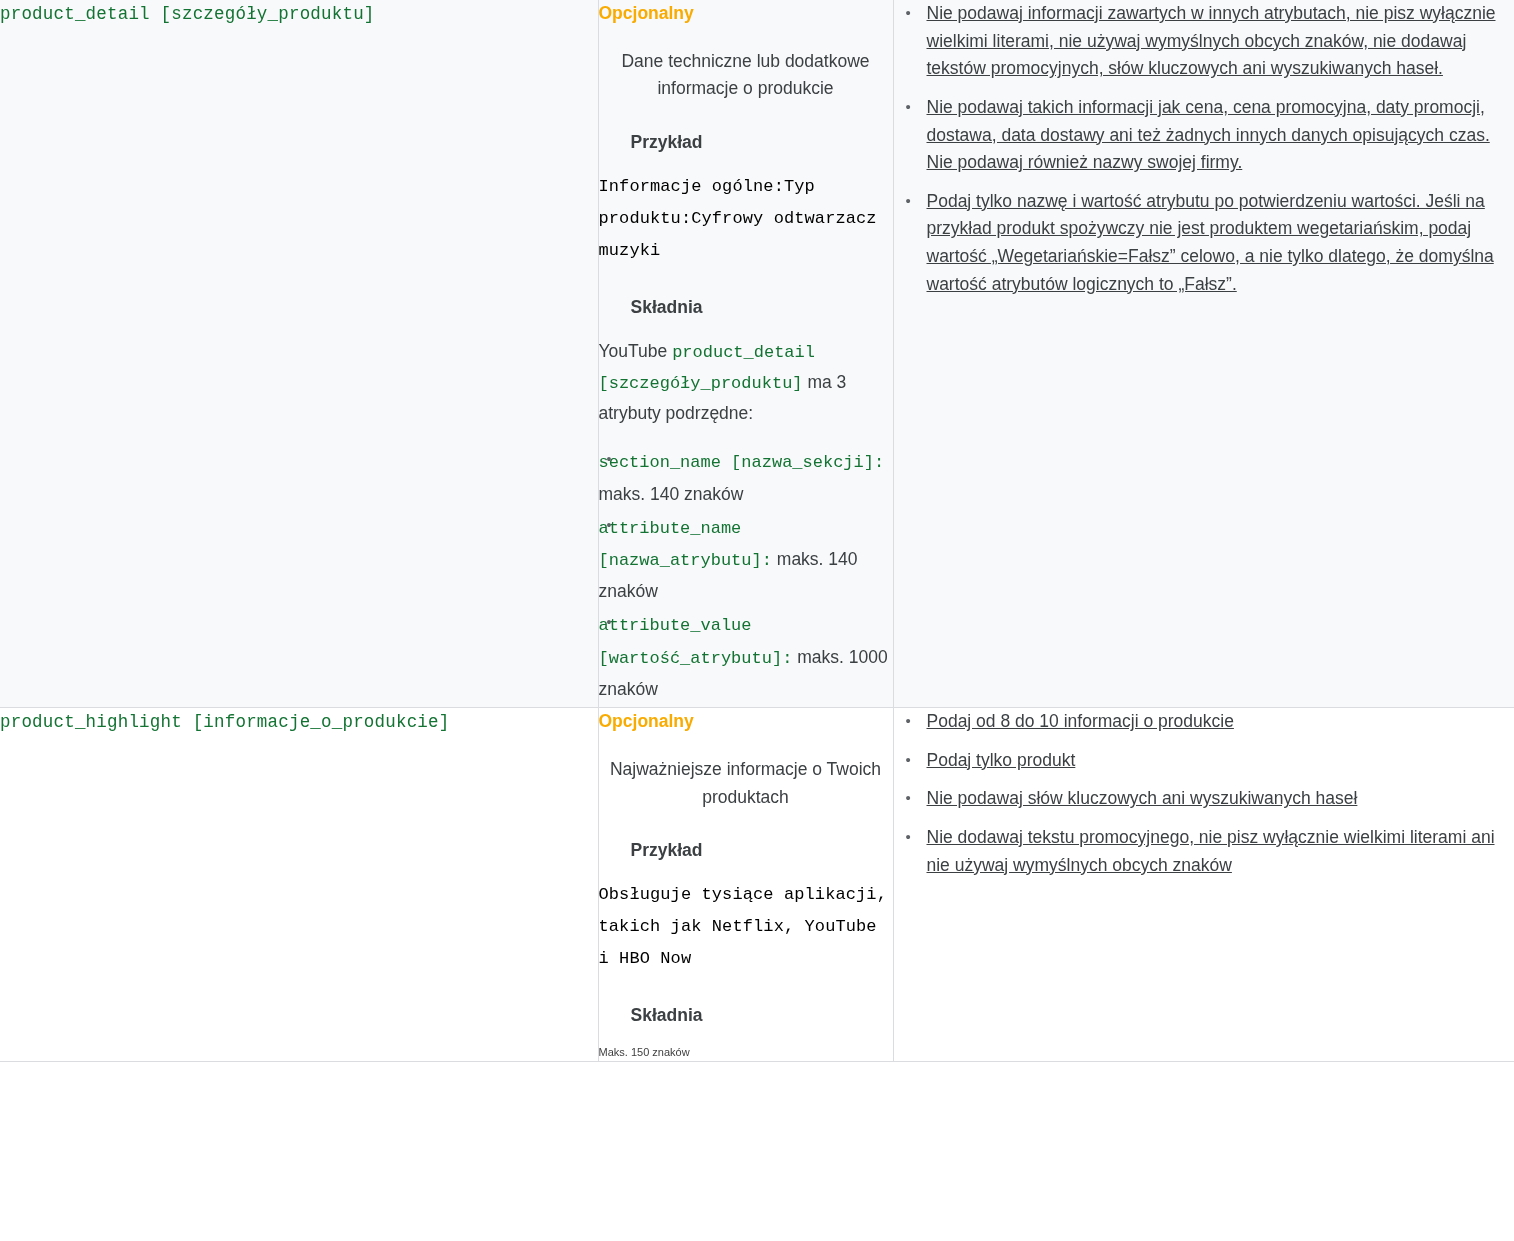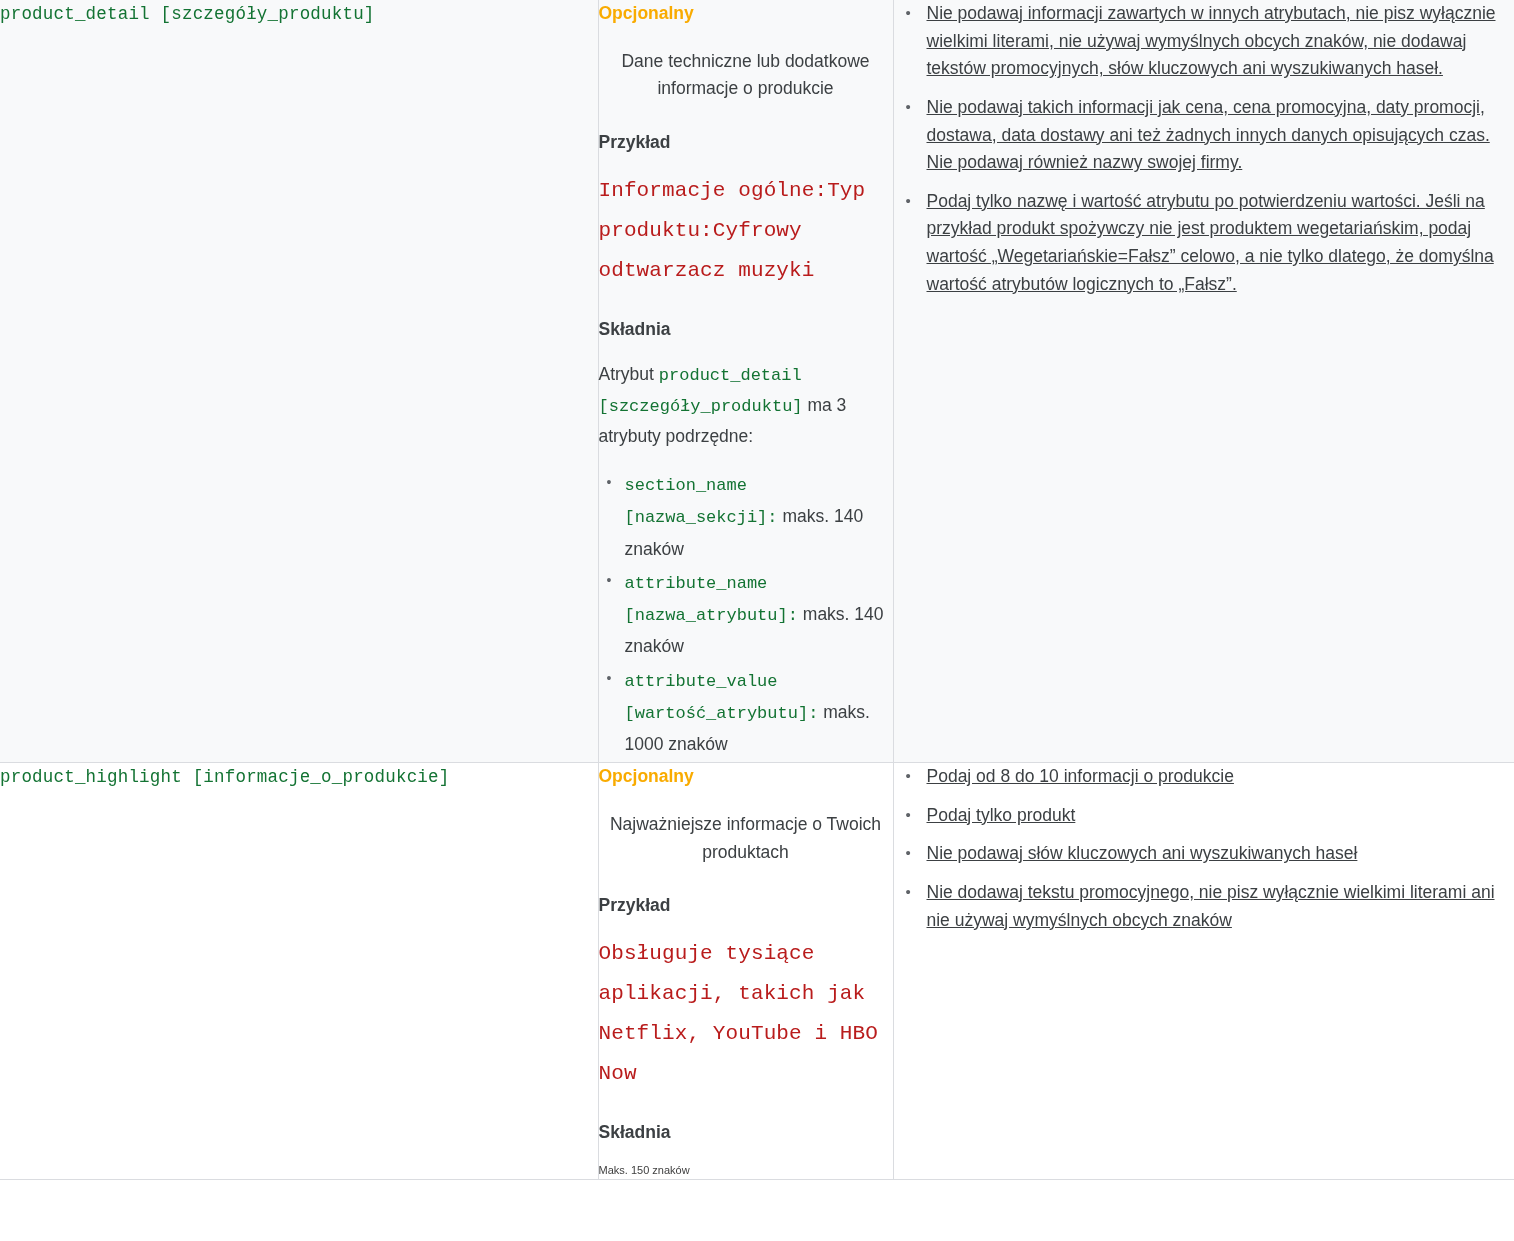--- a/index.html
+++ b/index.html
@@ -52,22 +52,22 @@
   }
   .cell-rules {
     border-left: 1px solid #dadce0;
     padding: 10px 10px 24px 18px;
     text-decoration: underline;
   }
 
   
   .code {
     font-family: "Liberation Mono", "DejaVu Sans Mono", monospace;
-    color: #b91c1c;
-    font-size: 21px;
+    color: #000000;
+    font-size: 17px;
     line-height: 1.9;
     letter-spacing: 0.1px;
     word-break: break-word;
   }
   .attr-name {
     font-family: "Liberation Mono", "DejaVu Sans Mono", monospace;
     color: #137333;
     font-size: 17.5px;
     line-height: 1.6;
     letter-spacing: 0.2px;
@@ -88,20 +88,21 @@
     margin: 0 0 26px 0;
     color: #3c4043;
     text-align: center;
   }
   .sub-head {
     font-size: 17.5px;
     font-weight: 700;
     color: #3c4043;
     margin: 0 0 16px 0;
     line-height: 1.5;
+    padding-left: 32px;
   }
   .code-block {
     margin: 0 0 26px 0;
     white-space: pre-wrap;
   }
   .syntax-para {
     font-size: 17.5px;
     line-height: 1.72;
     margin: 0 0 18px 0;
     color: #3c4043;
@@ -118,21 +119,20 @@
     color: #404040;
   }
 
   ul.sub-attrs {
     list-style: none;
     margin: 0;
     padding: 0;
   }
   ul.sub-attrs > li {
     position: relative;
-    padding-left: 26px;
     margin-bottom: 2px;
     font-size: 17.5px;
     line-height: 1.78;
     color: #3c4043;
   }
   ul.sub-attrs > li::before {
     content: "\2022";
     position: absolute;
     left: 8px;
     top: 0;
@@ -195,21 +195,21 @@
 
         <div class="desc-text">Dane techniczne lub dodatkowe informacje o produkcie</div>
 
         <div class="sub-head">Przykład</div>
 
         <div class="code code-block">Informacje ogólne:Typ produktu:Cyfrowy odtwarzacz muzyki</div>
 
         <div class="sub-head">Składnia</div>
 
         <p class="syntax-para">
-          <span>Atrybut</span>
+          <span>YouTube</span>
           <span class="code-inline">product_detail [szczegóły_produktu]</span>
           <span>ma 3 atrybuty podrzędne:</span>
         </p>
 
         <ul class="sub-attrs">
           <li>
             <span class="code-inline">section_name [nazwa_sekcji]:</span>
             <span>maks. 140 znaków</span>
           </li>
           <li>

